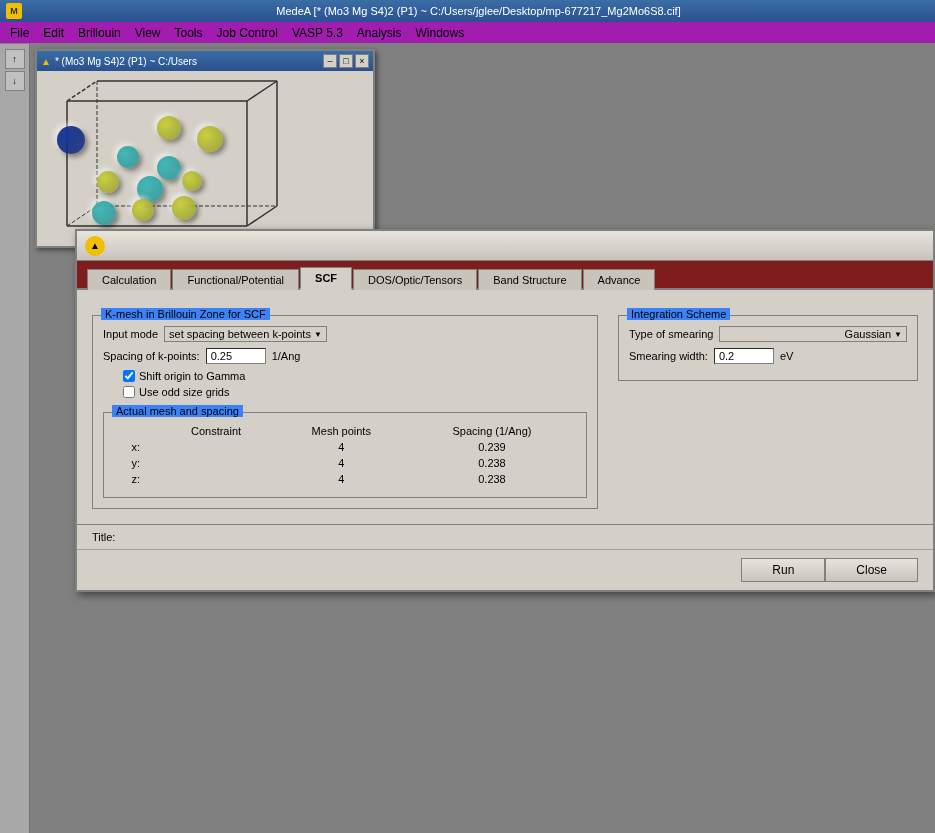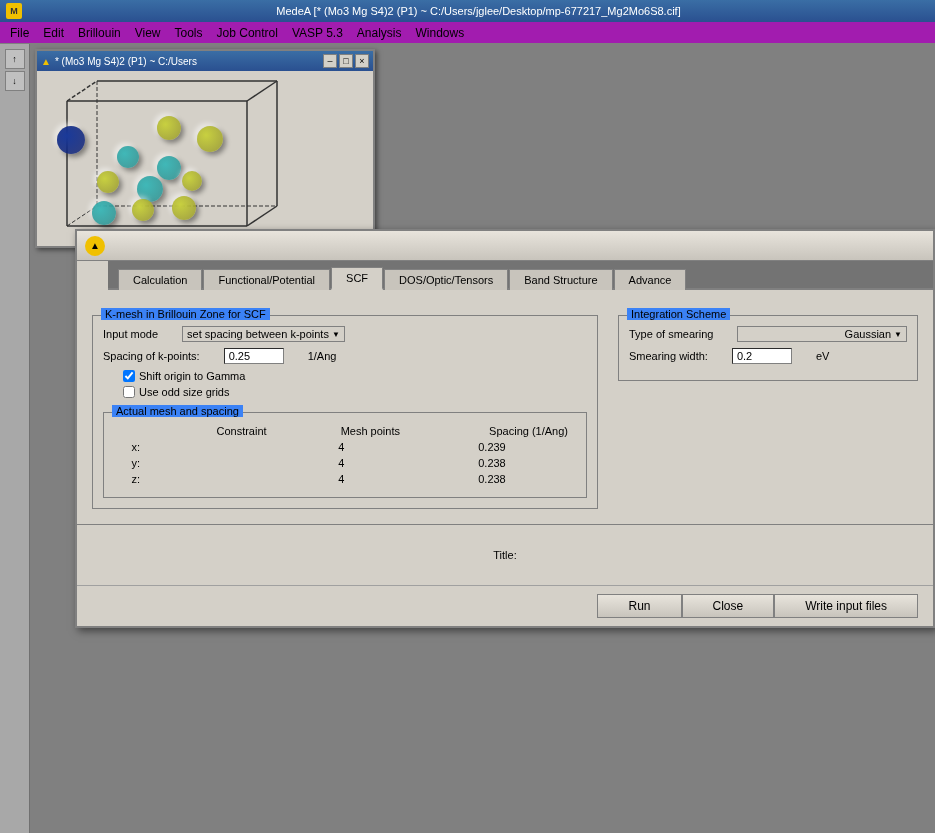--- a/index.html
+++ b/index.html
@@ -151,41 +151,40 @@
       display: flex;
       align-items: center;
       justify-content: center;
       font-size: 10px;
     }
 
     
     .tabs-container {
       display: flex;
       align-items: flex-end;
-      background: #737373;
+      background: #7f1d1d;
       border-bottom: 2px solid #808080;
       padding-top: 4px;
       padding-left: 10px;
-      margin-left: 31px;
     }
     .tab {
       padding: 4px 14px;
       background: #c8c4bc;
       border: 1px solid #808080;
       border-bottom: none;
       margin-right: 1px;
       cursor: pointer;
       font-size: 11px;
       position: relative;
       bottom: -2px;
     }
     .tab.active {
       background: #d4d0c8;
       border-bottom: 2px solid #d4d0c8;
-      font-weight: normal;
+      font-weight: bold;
       z-index: 1;
     }
 
     
     .dialog-body {
       padding: 15px;
       background: #d4d0c8;
       display: flex;
       gap: 20px;
     }
@@ -212,21 +211,21 @@
     }
     .right-panel {
       flex: 0 0 300px;
     }
 
     
     .form-row {
       display: flex;
       align-items: center;
       margin-bottom: 6px;
-      gap: 24px;
+      gap: 6px;
     }
     .form-label {
       font-size: 11px;
       white-space: nowrap;
     }
     .form-value {
       font-size: 11px;
     }
     .dropdown-btn {
       background: #d4d0c8;
@@ -264,38 +263,37 @@
     }
 
     
     .mesh-table {
       border-collapse: collapse;
       font-size: 11px;
       width: 100%;
     }
     .mesh-table th {
       font-weight: normal;
-      text-align: right;
+      text-align: center;
       padding: 2px 8px;
       font-size: 11px;
     }
     .mesh-table td {
       text-align: center;
       padding: 2px 8px;
     }
 
     
     .dialog-title-row {
       display: flex;
       align-items: center;
-      padding: 24px 15px;
+      padding: 6px 15px;
       border-top: 1px solid #808080;
       font-size: 11px;
       gap: 4px;
-      flex-direction: column;
     }
     .dialog-title-input {
       flex: 1;
       background: white;
       border: 1px inset #808080;
       padding: 2px 4px;
       font-size: 11px;
     }
 
     
@@ -528,17 +526,16 @@
       </div>
     </div>
 
     <div class="dialog-title-row">
       <span>Title:</span>
     </div>
 
     <div class="action-buttons">
       <button class="action-btn">Run</button>
       <button class="action-btn">Close</button>
-      <button class="action-btn">Write input files</button>
     </div>
   </div>
 
 </div>
 
 </body></html>

